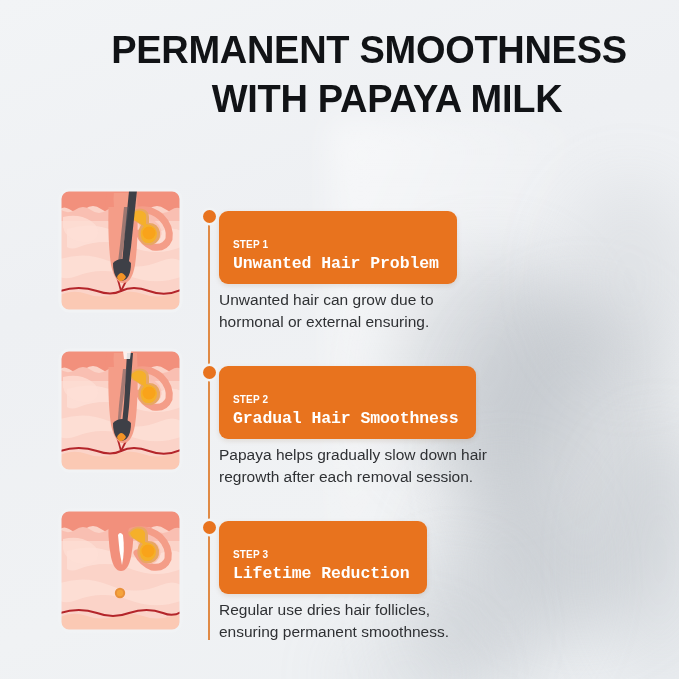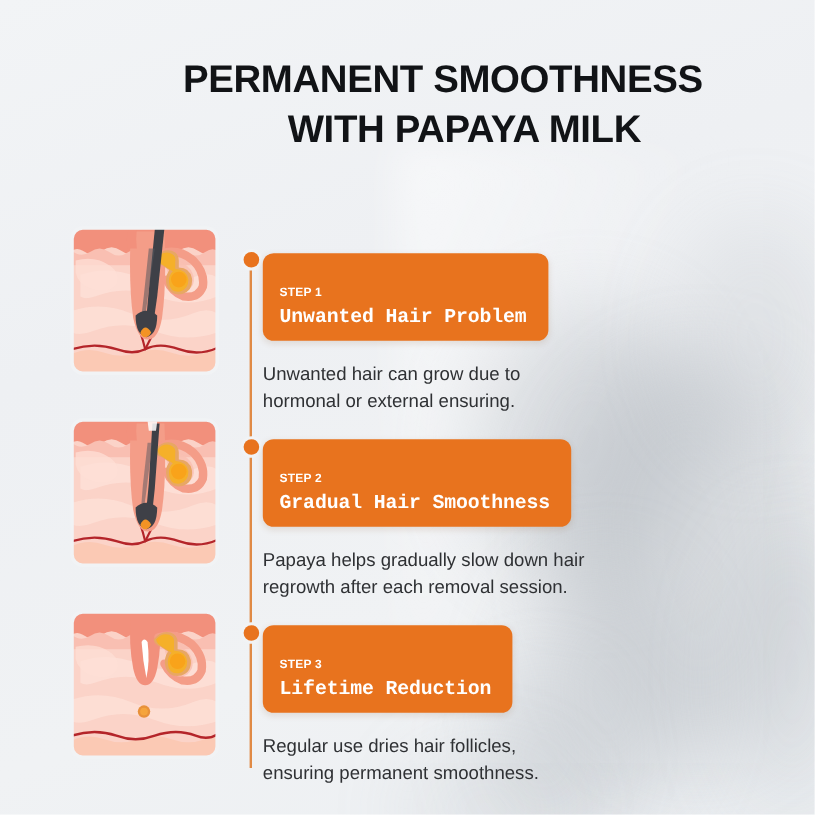--- a/index.html
+++ b/index.html
@@ -46,26 +46,26 @@
     left: 330px; top: 120px;
     width: 360px; height: 560px;
     background: linear-gradient(115deg, rgba(255,255,255,.55) 0%, rgba(255,255,255,0) 45%);
     filter: blur(16px);
   }
 
   
   .title {
     position: absolute;
     left: 60px;
-    top: 46px;
+    top: 26px;
     width: 580px;
     text-align: center;
     color: #111316;
     font-weight: 800;
-    font-size: 32px;
+    font-size: 38px;
     line-height: 1.28;
     letter-spacing: -0.3px;
   }
   .title-line { display: block; }
   .title-line.l1 { text-align: center; padding-left: 38px; }
   .title-line.l2 { text-align: center; padding-left: 74px; }
 
   
   .rail {
     position: absolute;
@@ -117,21 +117,21 @@
     display: block;
     color: #ffffff;
     font-size: 16.5px;
     font-weight: 800;
     letter-spacing: -.1px;
     line-height: 1.3;
     margin-top: 1px;
     font-family: Liberation Mono, monospace;
   }
   .step-body {
-    margin-top: 18px;
+    margin-top: 5px;
     color: #2f3134;
     font-size: 15.5px;
     line-height: 1.42;
     max-width: 310px;
     font-weight: 400;
   }
   .step-body .bl { display: block; white-space: nowrap; }
 
   
   .illus {

